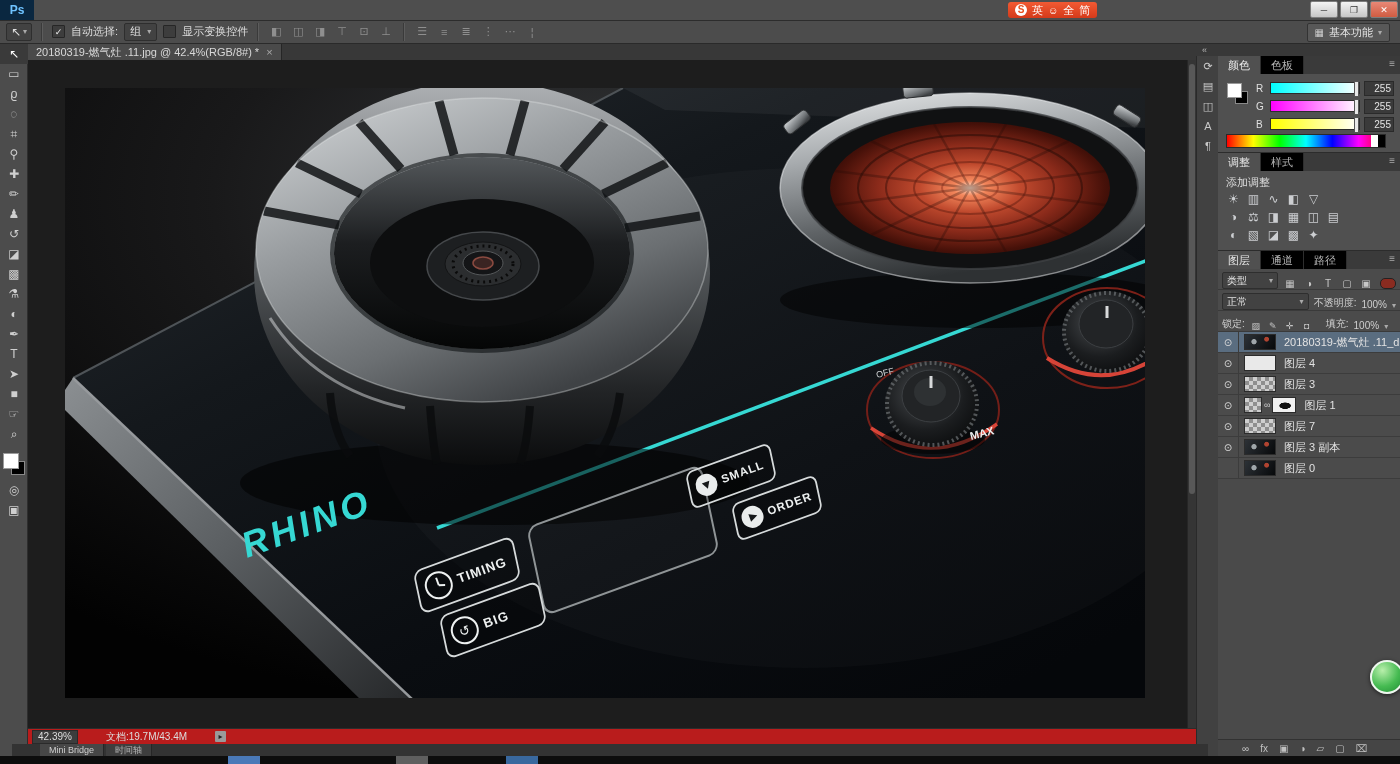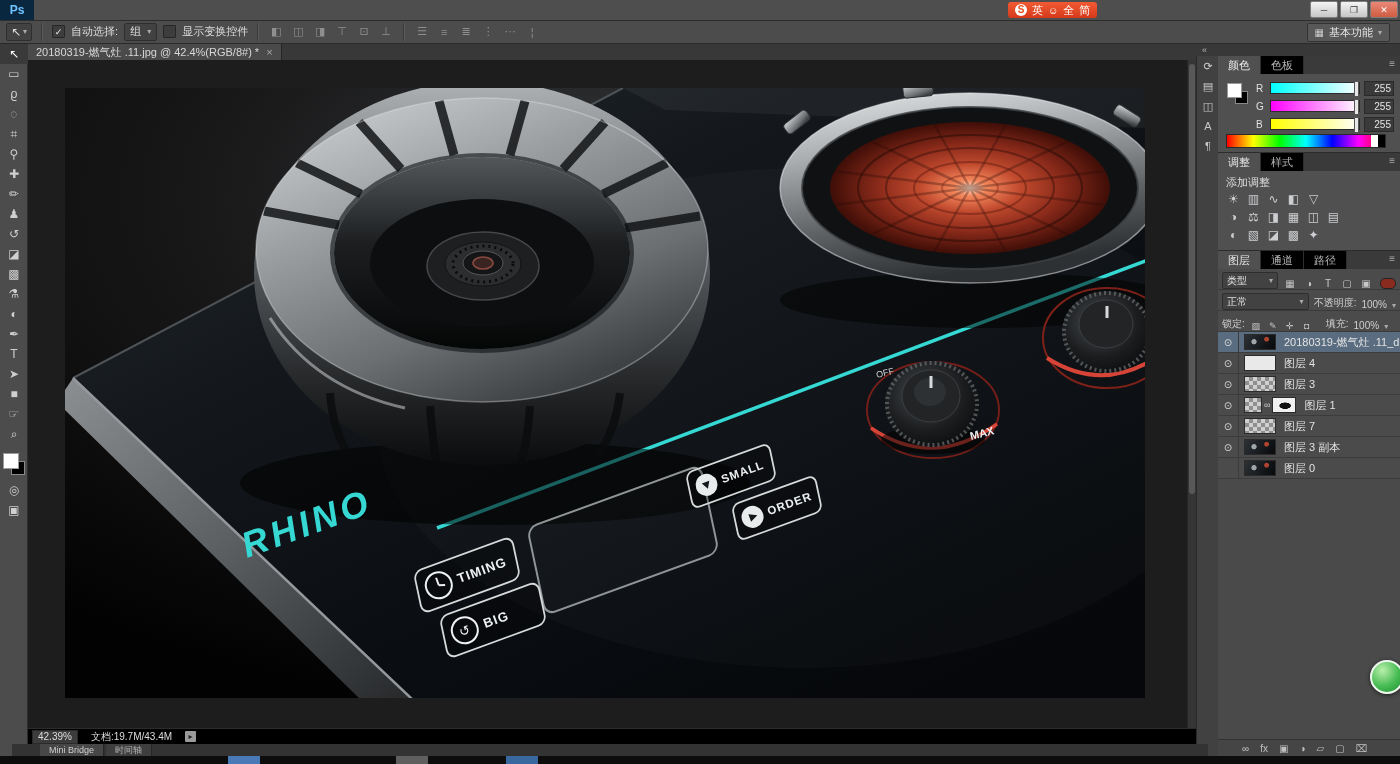--- a/index.html
+++ b/index.html
@@ -49,21 +49,21 @@
   .bg-swatch{position:absolute;left:11px;top:11px;width:12px;height:12px;background:#000;border:1px solid #8a8a8a;}
   .fg-swatch{position:absolute;left:3px;top:3px;width:14px;height:14px;background:#fff;border:1px solid #9a9a9a;}
 
   
   .canvas-area{position:absolute;left:28px;top:60px;width:1168px;height:668px;background:#1d1d1d;overflow:hidden;z-index:10;}
   .doc-image{position:absolute;left:37px;top:28px;width:1080px;height:610px;background:#000;}
   .vscroll{position:absolute;right:0;top:0;width:9px;height:668px;background:#353535;border-left:1px solid #262626;box-sizing:border-box;}
   .vthumb{position:absolute;left:1px;top:4px;width:6px;height:430px;background:#585858;border-radius:3px;}
 
   
-  .statusbar{position:absolute;left:28px;top:728px;width:1168px;height:16px;background:#000000;border-top:1px solid #2c2c2c;display:flex;align-items:center;gap:13px;box-sizing:border-box;font-size:10px;color:#ddd;z-index:20;}
+  .statusbar{position:absolute;left:28px;top:728px;width:1168px;height:16px;background:#b91c1c;border-top:1px solid #2c2c2c;display:flex;align-items:center;gap:28px;box-sizing:border-box;font-size:10px;color:#ddd;z-index:20;}
   .zoombox{margin-left:4px;background:#3c3c3c;border:1px solid #2a2a2a;padding:0 5px;height:12px;line-height:12px;}
   .statarrow{color:#222;background:#9a9a9a;width:11px;height:11px;display:inline-flex;align-items:center;justify-content:center;font-size:8px;border-radius:1px;}
   .bottom-tabs{position:absolute;left:12px;top:744px;width:1196px;height:12px;background:#333;display:flex;gap:2px;padding-left:28px;box-sizing:border-box;z-index:21;}
   .btab{height:12px;line-height:12px;padding:0 9px;font-size:9px;color:#cfcfcf;background:#474747;border-right:1px solid #262626;}
   .btab.dim{background:#3e3e3e;color:#b3b3b3;}
   .taskbar{position:absolute;left:0;top:756px;width:1400px;height:8px;background:#0d0d0d;z-index:40;}
   .tb-item{position:absolute;top:0;height:8px;width:32px;}
   .tb-blue{background:#4a79b8;}
   .tb-gray{background:#5f5f5f;}
   .tb-blue2{background:#39689e;}

